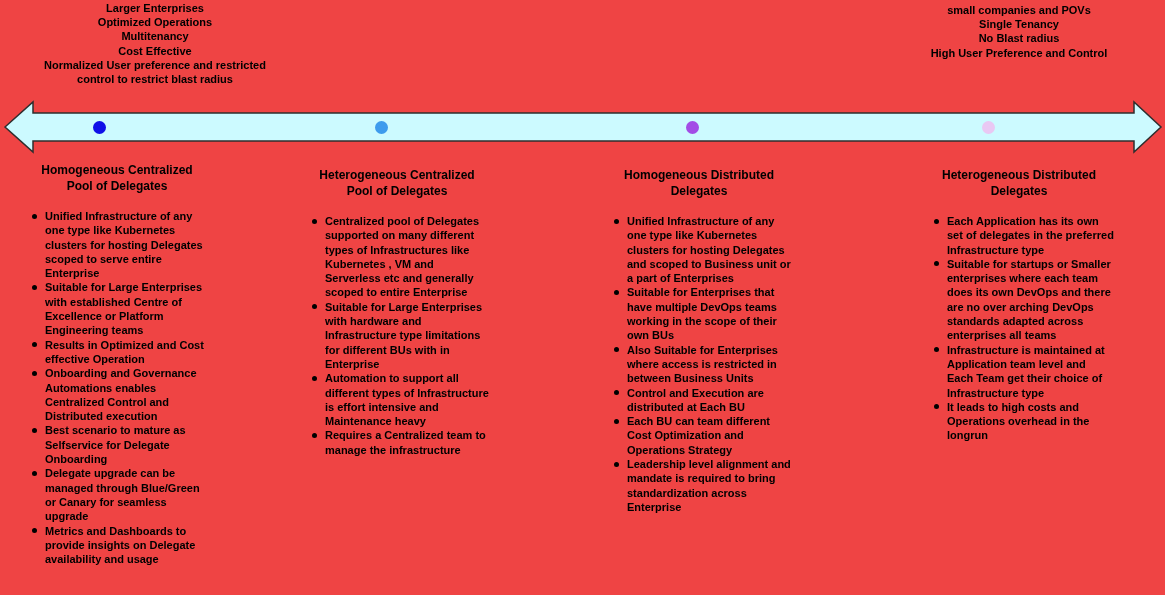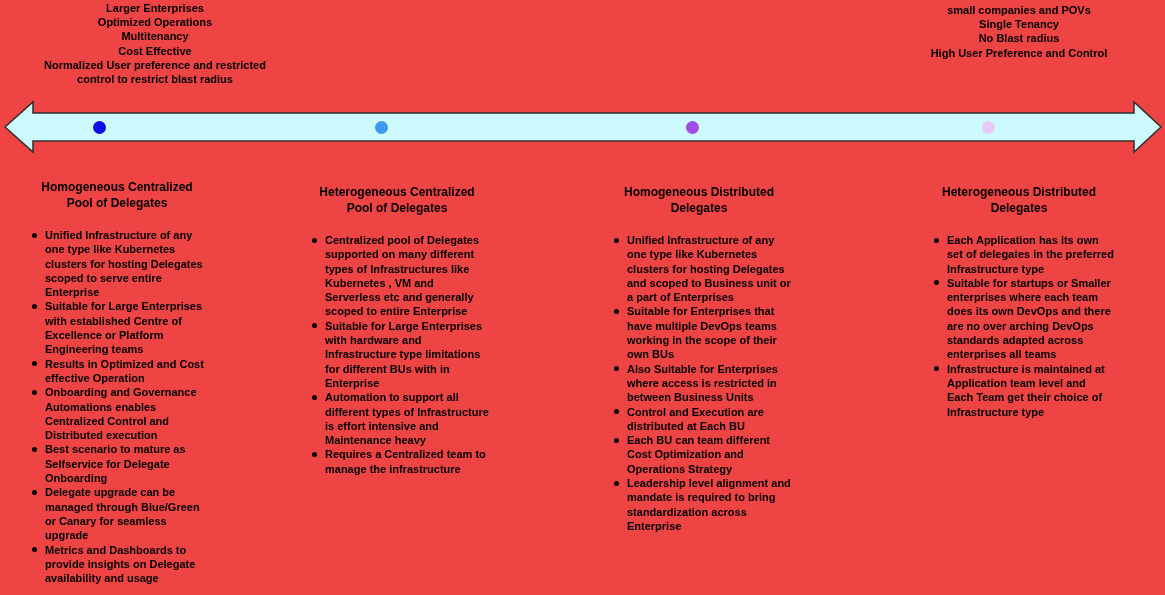--- a/index.html
+++ b/index.html
@@ -22,21 +22,21 @@
   .dot1 { left:92.5px; }
   .dot2 { left:374.5px; }
   .dot3 { left:685.5px; }
   .dot4 { left:981.5px; }
   .col { position:absolute; width:190px; }
   .col1 { left:22px;  top:162px; }
   .col2 { left:302px; top:167px; }
   .col3 { left:604px; top:167px; }
   .col4 { left:924px; top:167px; }
   .col-title {
-    margin:17px; font-size:12px; line-height:16px; text-align:center;
+    margin:0; font-size:12px; line-height:16px; text-align:center;
     white-space:pre-line; font-weight:bold;
   }
   .bullets {
     list-style:none; margin:15px 0 0 8px; padding:0;
     font-size:11px; line-height:14.3px;
   }
   .bullets li { position:relative; padding-left:15px; margin:0; }
   .bullets li::before {
     content:""; position:absolute; left:2px; top:4.5px;
     width:5px; height:5px; border-radius:50%; background:#000;
@@ -106,16 +106,17 @@
       </ul>
   </section>
 
   <section class="col col4">
     <h3 class="col-title">Heterogeneous Distributed
 Delegates</h3>
     <ul class="bullets">
         <li>Each Application has its own set of delegates in the preferred Infrastructure type</li>
         <li>Suitable for startups or Smaller enterprises where each team does its own DevOps and there are no over arching DevOps standards adapted across enterprises  all teams</li>
         <li>Infrastructure is maintained at Application team level and Each Team get their choice of Infrastructure type</li>
+        <li>It leads to high costs and Operations overhead in the longrun</li>
       </ul>
   </section>
 
 </div>
 
 </body></html>

